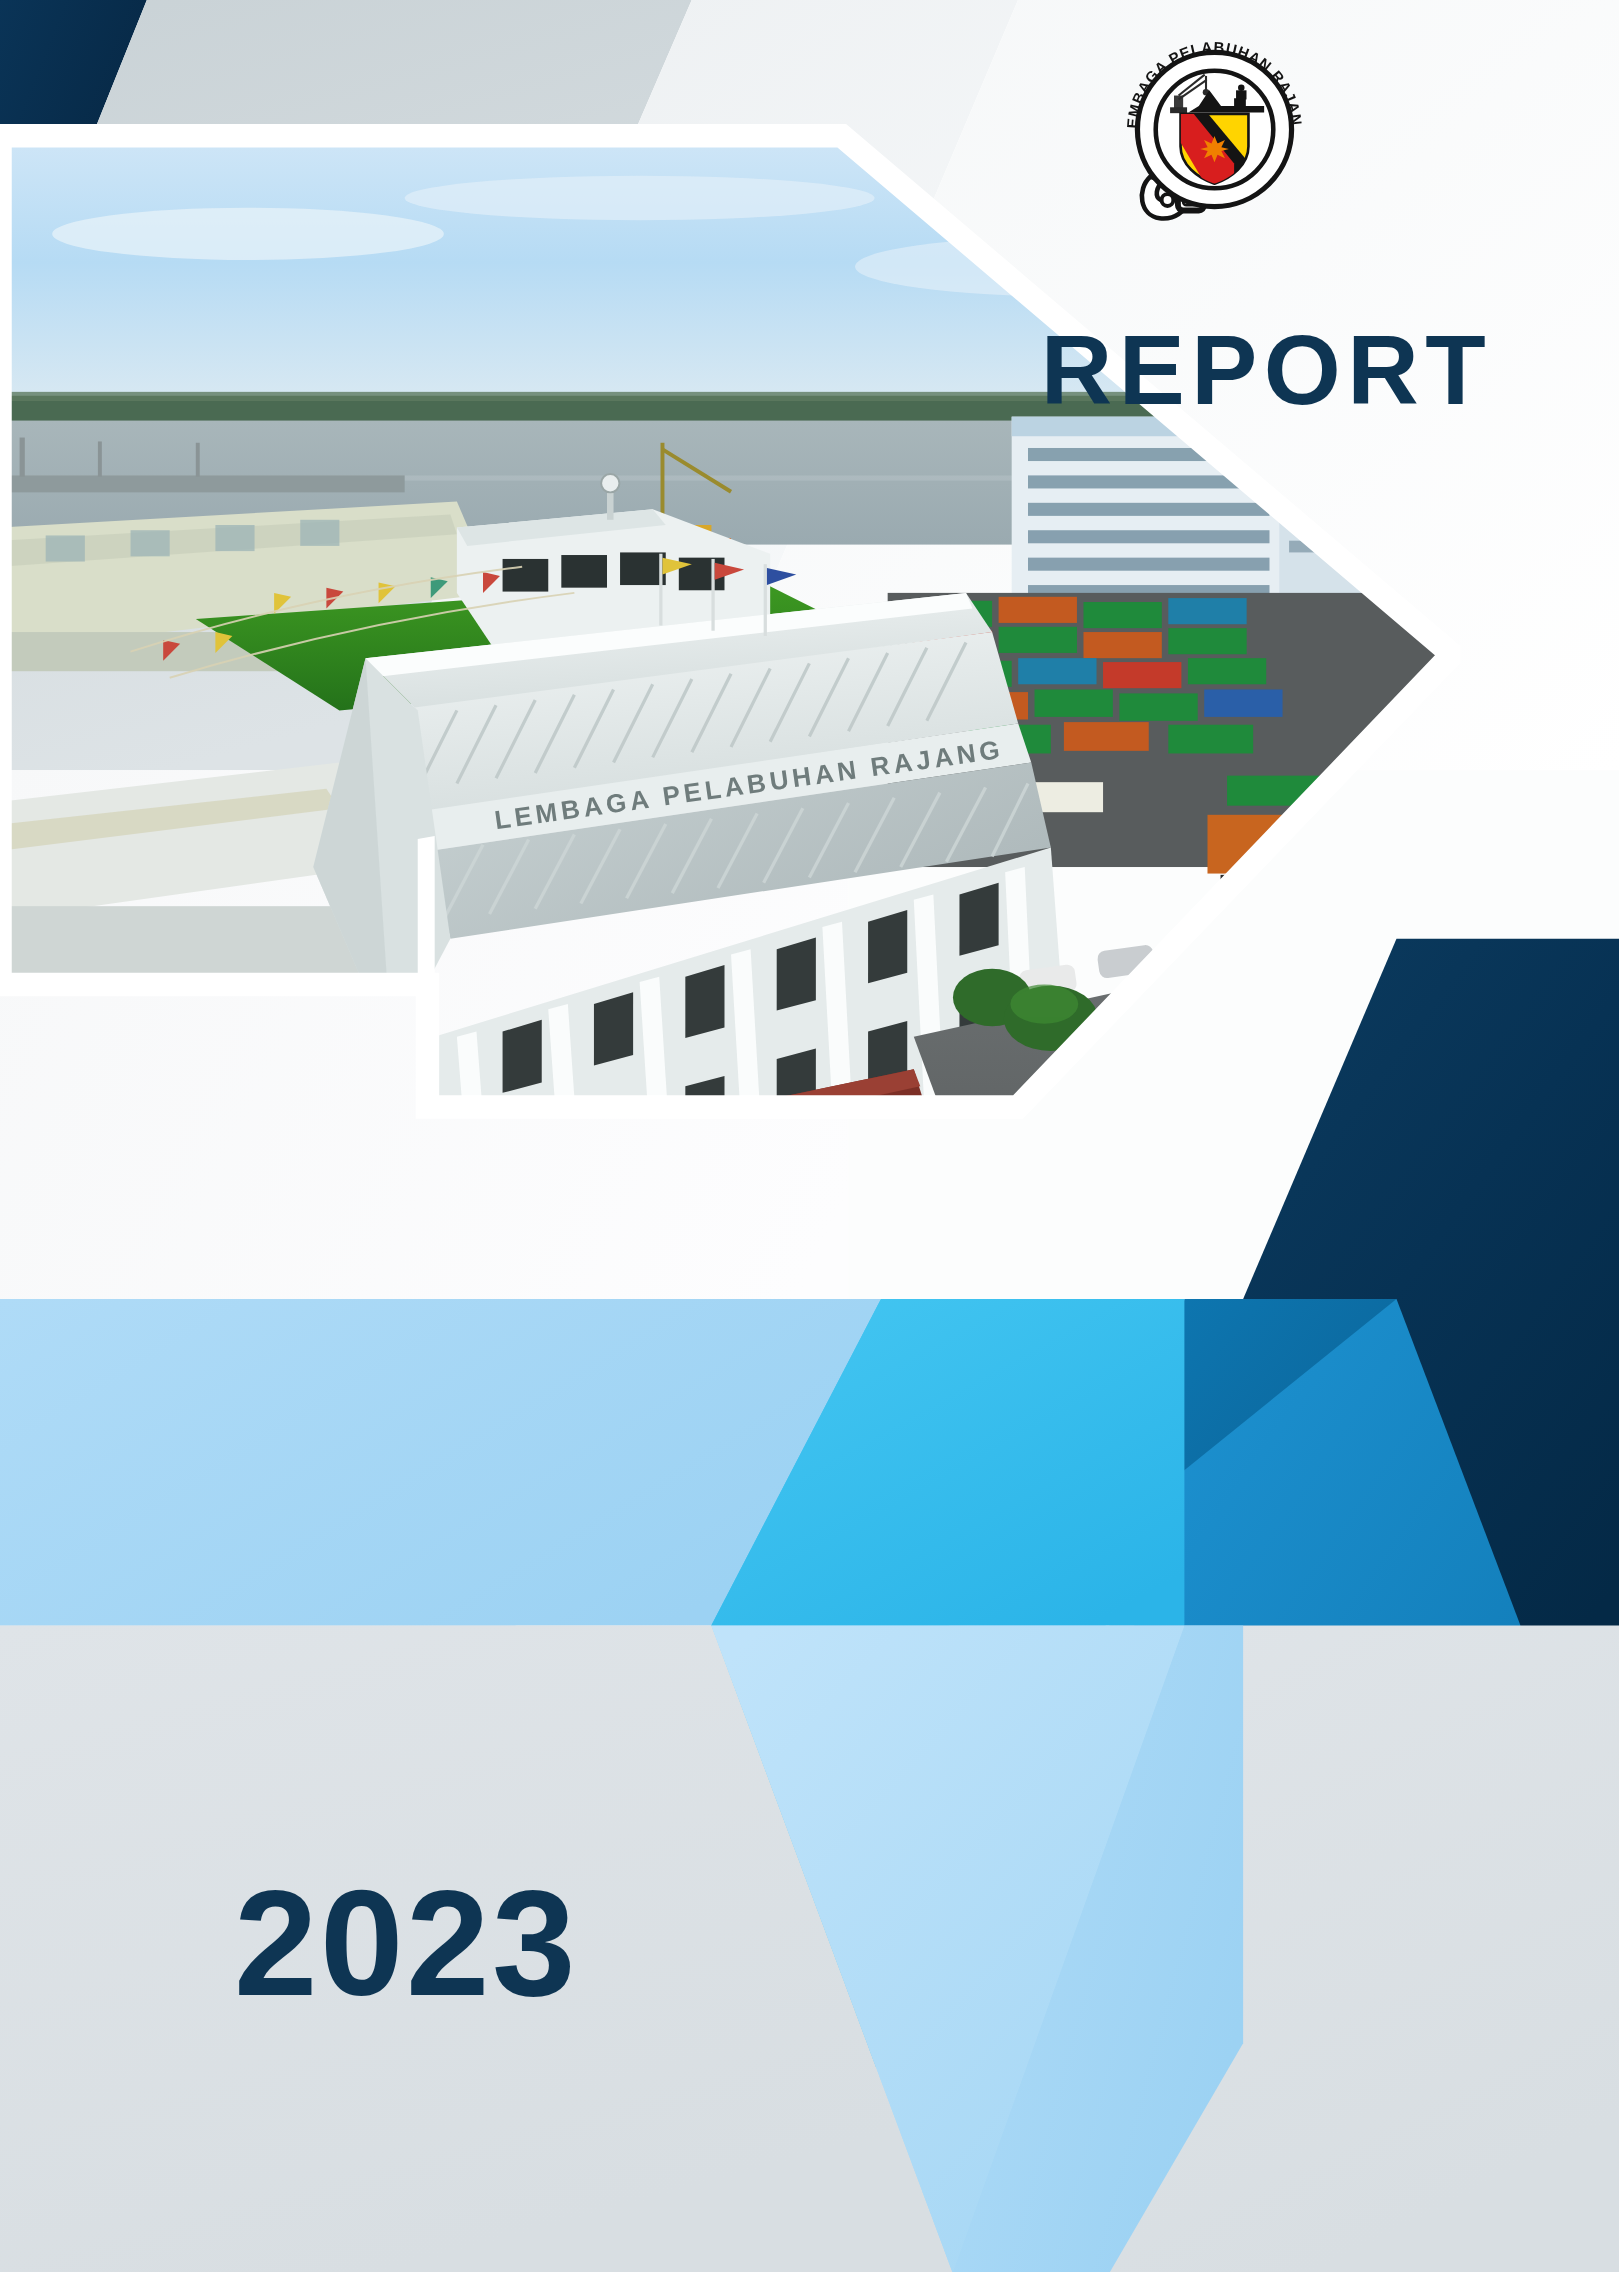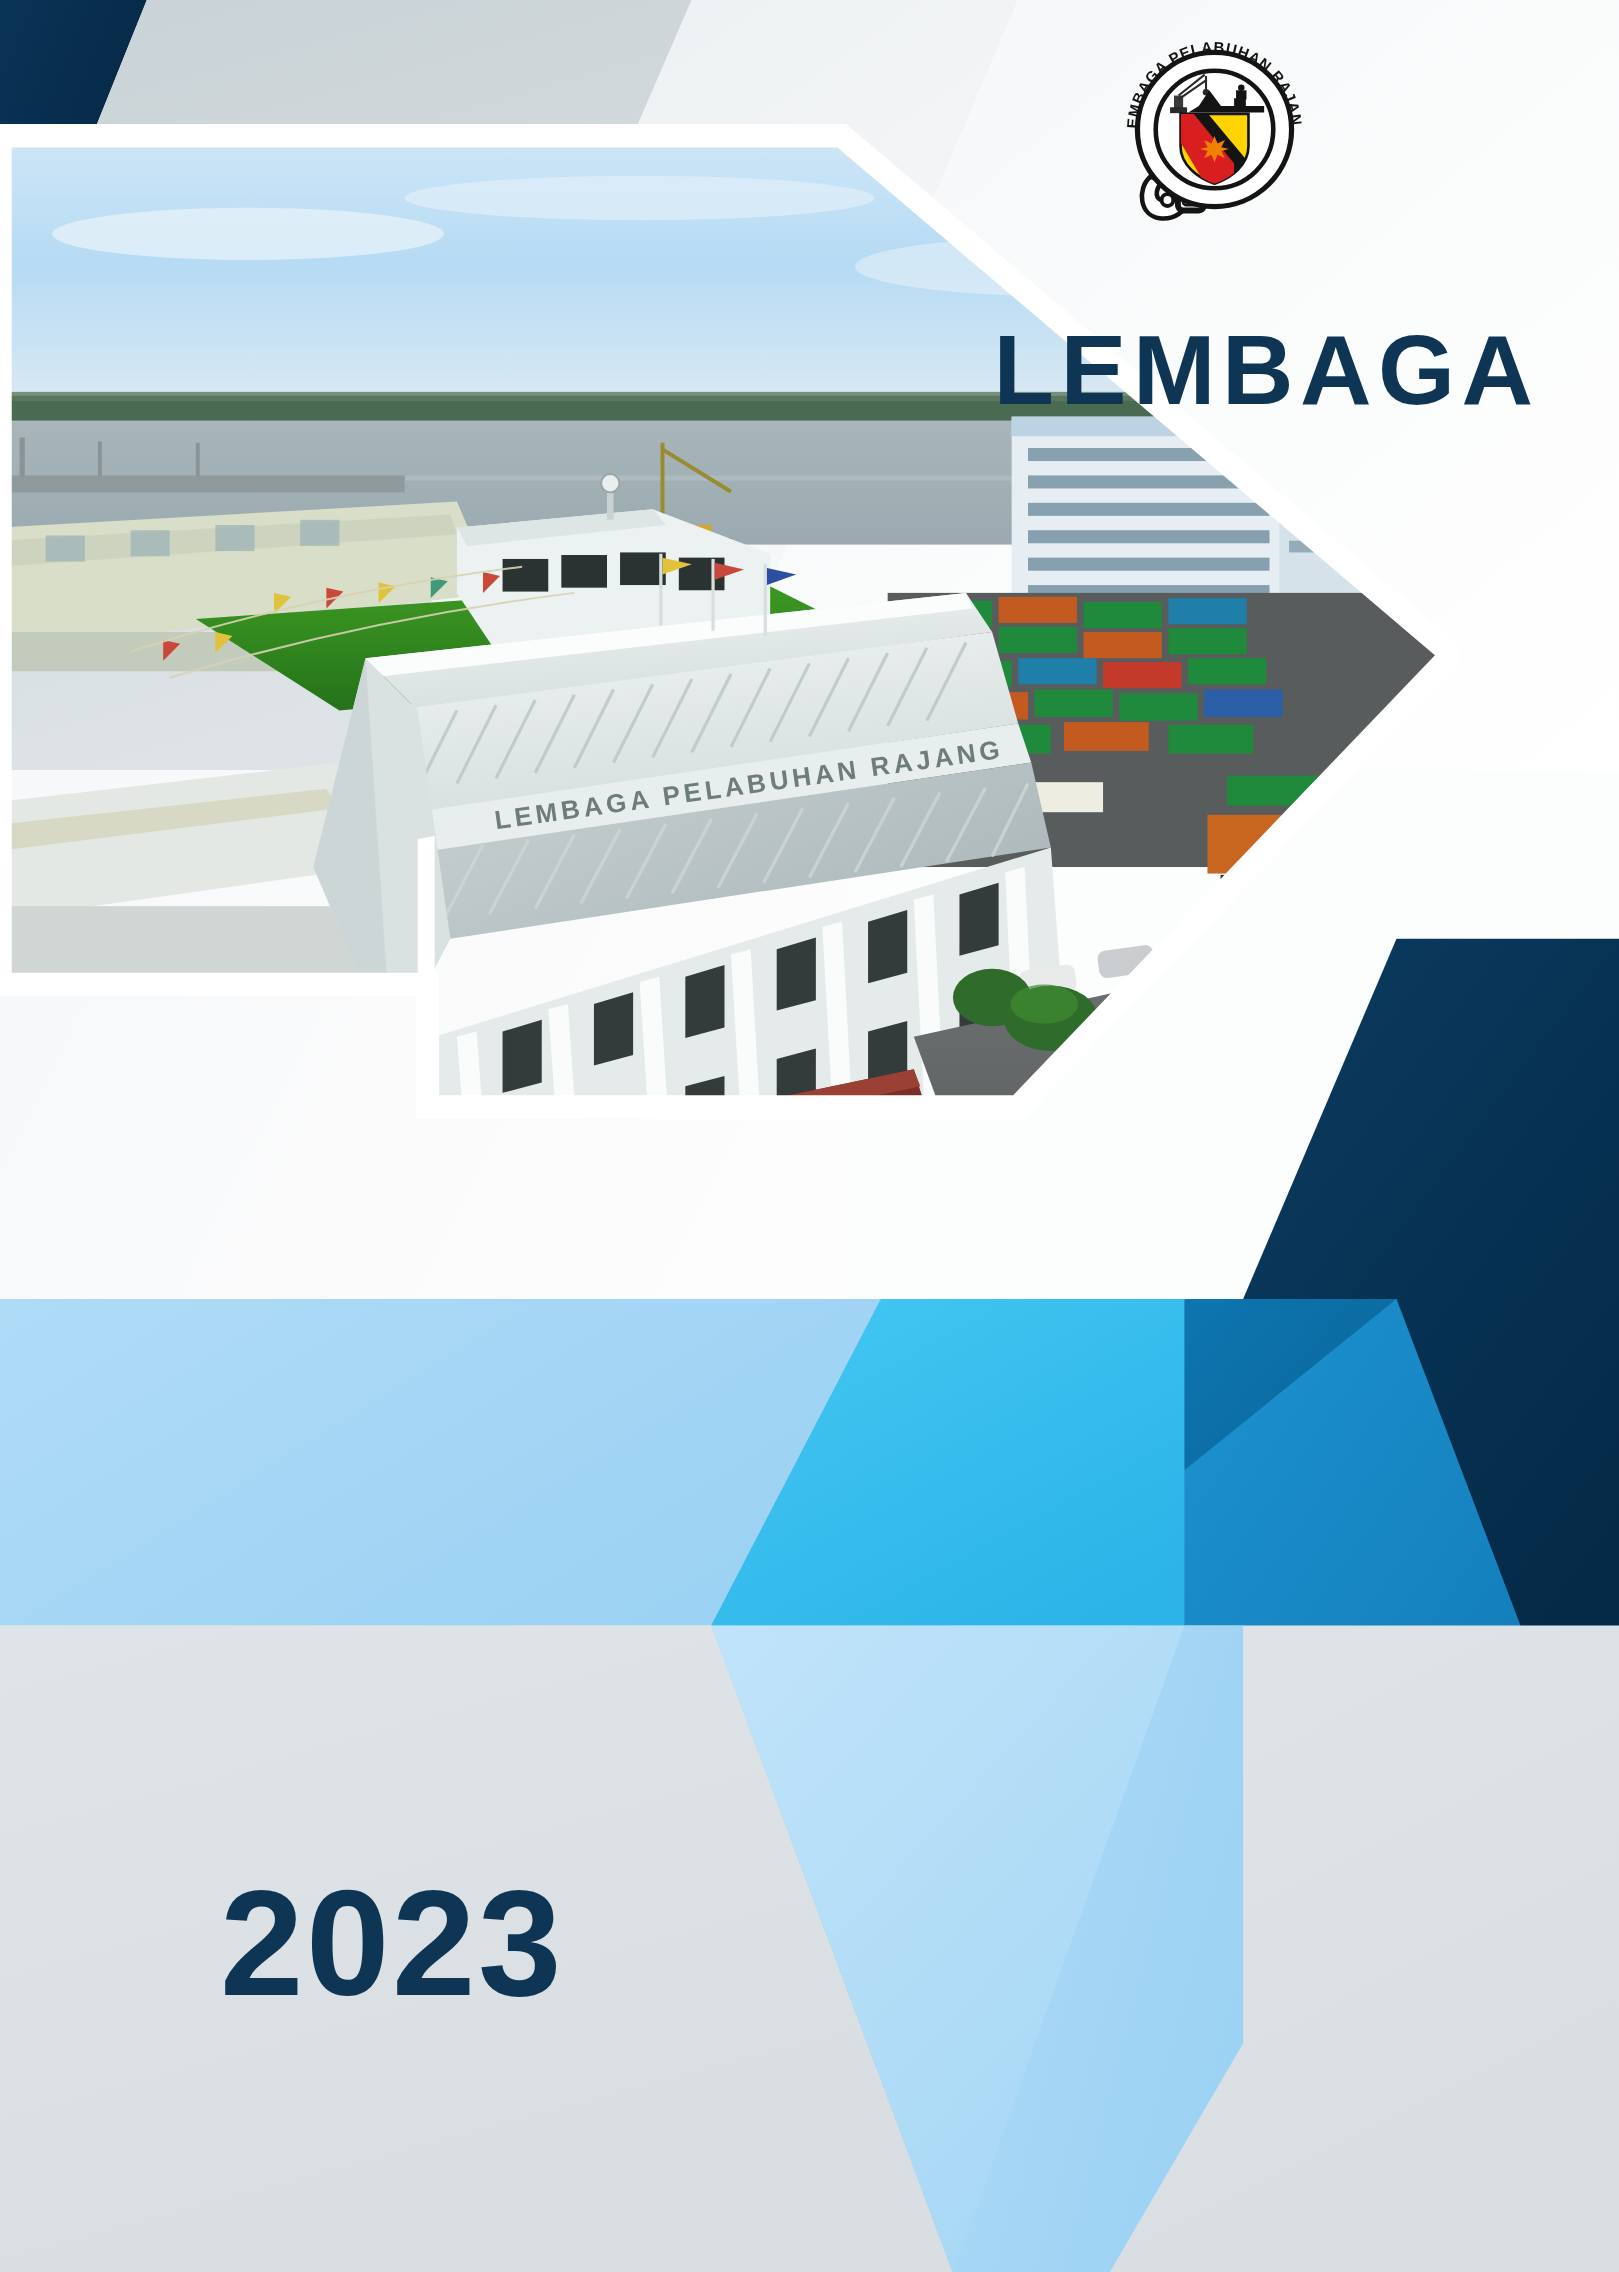--- a/index.html
+++ b/index.html
@@ -42,21 +42,21 @@
     font-weight:700;
     font-size:99px;
     line-height:1.28;
     letter-spacing:6.5px;
     white-space:nowrap;
     margin:0;
   }
 
   #year{
     position:absolute;
-    left:220px;
+    left:234px;
     top:1868px;
     z-index:40;
     color:#0e3553;
     font-family:"Liberation Sans", sans-serif;
     font-weight:700;
     font-size:150px;
     letter-spacing:2.6px;
     line-height:1;
   }
 
@@ -517,19 +517,19 @@
           <polygon points="108,136 112,136 174,214 174,244 130,244 108,190" fill="#141414" opacity="0"></polygon>
         </g>
         <g transform="translate(160,190)">
           <polygon fill="#F08000" points="0,-20 4.6,-8.5 16,-14 10.5,-3 22,0 10.5,3 16,14 4.6,8.5 0,20 -4.6,8.5 -16,14 -10.5,3 -22,0 -10.5,-3 -16,-14 -4.6,-8.5"></polygon>
         </g>
       </g>
     </svg>
   </div>
 
   <div id="title-block">
-    <div class="title-line">LEMBAGA</div>
+    <div class="title-line">REPORT</div>
   </div>
 
   <div id="year">2023</div>
 
 </div>
 
 
 </body></html>

